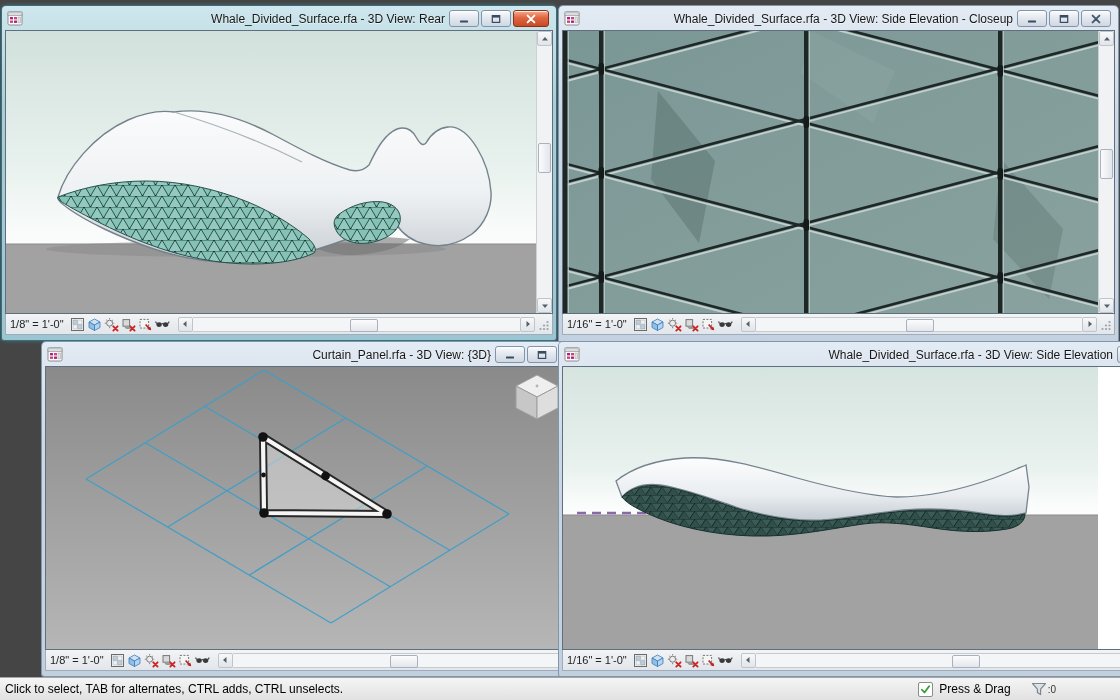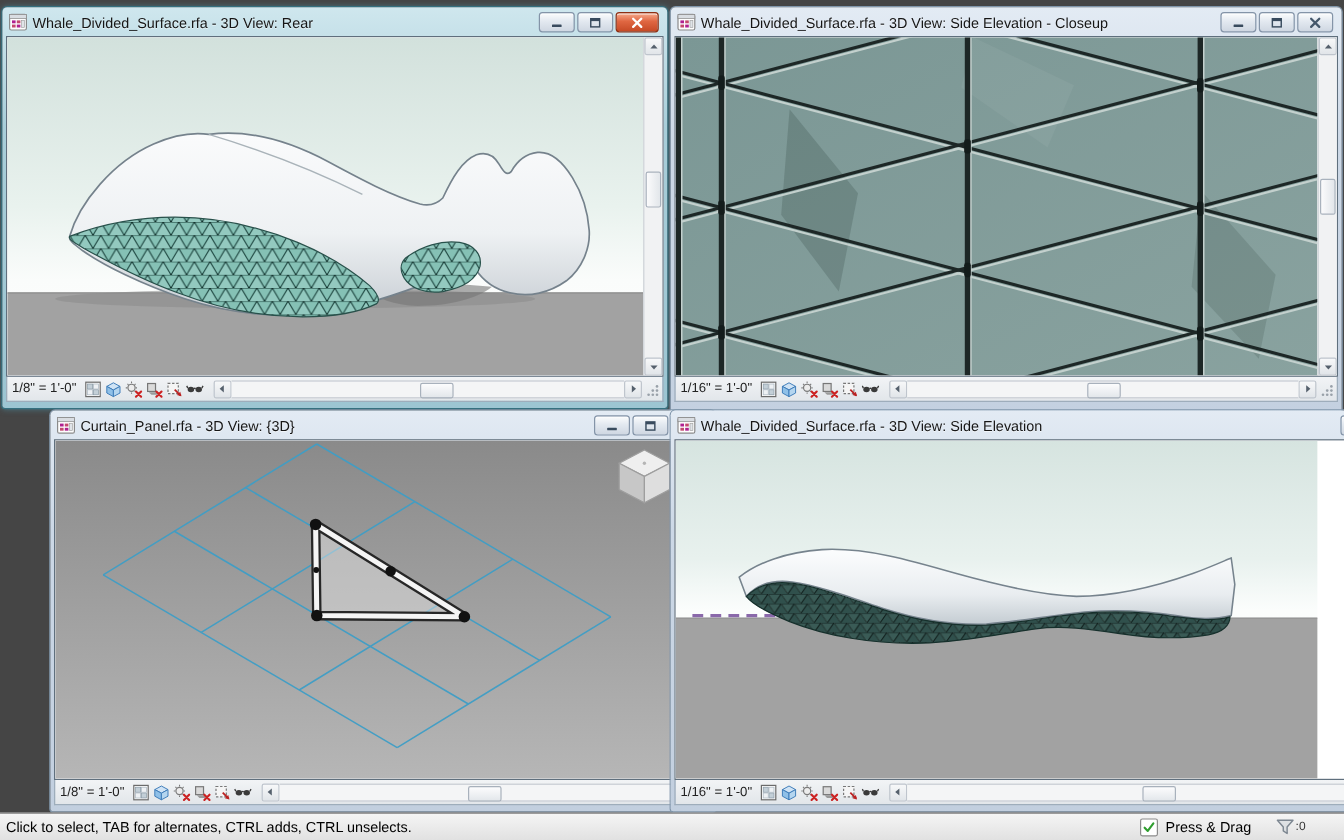--- a/index.html
+++ b/index.html
@@ -7,20 +7,21 @@
     width:1120px;height:700px;position:relative;overflow:hidden;
     background:#454545;
     font-family:"Liberation Sans", sans-serif;
     -webkit-font-smoothing:antialiased;
   }
   
   .window{
     position:absolute;box-sizing:border-box;
     border-radius:4px 4px 2px 2px;
     padding:1px 3px 3px 3px;
+    text-align:right;
   }
   .window.active{
     background:linear-gradient(#cfe7ee,#a9ced9 30%,#9cc5d2);
     box-shadow:0 0 0 1px #35707f, 0 0 5px rgba(80,170,195,.55);
   }
   .window.inactive{
     background:linear-gradient(#e3ebf4,#ccd8e6 30%,#c2cfdf);
     box-shadow:0 0 0 1px #8096ab;
   }
   .titlebar{
@@ -91,21 +92,21 @@
   }
   .grip{width:13px;height:15px;display:flex;align-items:flex-end;justify-content:flex-end;}
   
   .statusbar{
     position:absolute;left:0;top:677px;width:1120px;height:23px;box-sizing:border-box;
     background:linear-gradient(#f5f5f5,#e1e1e1);
     border-top:1px solid #a6a6a6;
     display:flex;align-items:center;font-size:12px;color:#000;
   }
   .statusbar .msg{padding-left:5px;flex:1;}
-  .status-right{display:flex;align-items:center;gap:6px;margin-right:32px;}
+  .status-right{display:flex;align-items:center;gap:6px;margin-right:64px;}
   .checkbox{
     width:13px;height:13px;background:#fff;border:1px solid #8c8c8c;border-radius:2px;
     display:inline-flex;align-items:center;justify-content:center;
   }
   .pd-label{font-size:12px;color:#000;}
   .filter-wrap{display:flex;align-items:flex-end;gap:1px;margin-left:14px;}
   .filter-count{font-size:10px;color:#333;padding-bottom:1px;}
   .hiddensvg{position:absolute;width:0;height:0;overflow:hidden;}
 </style>
 </head>

